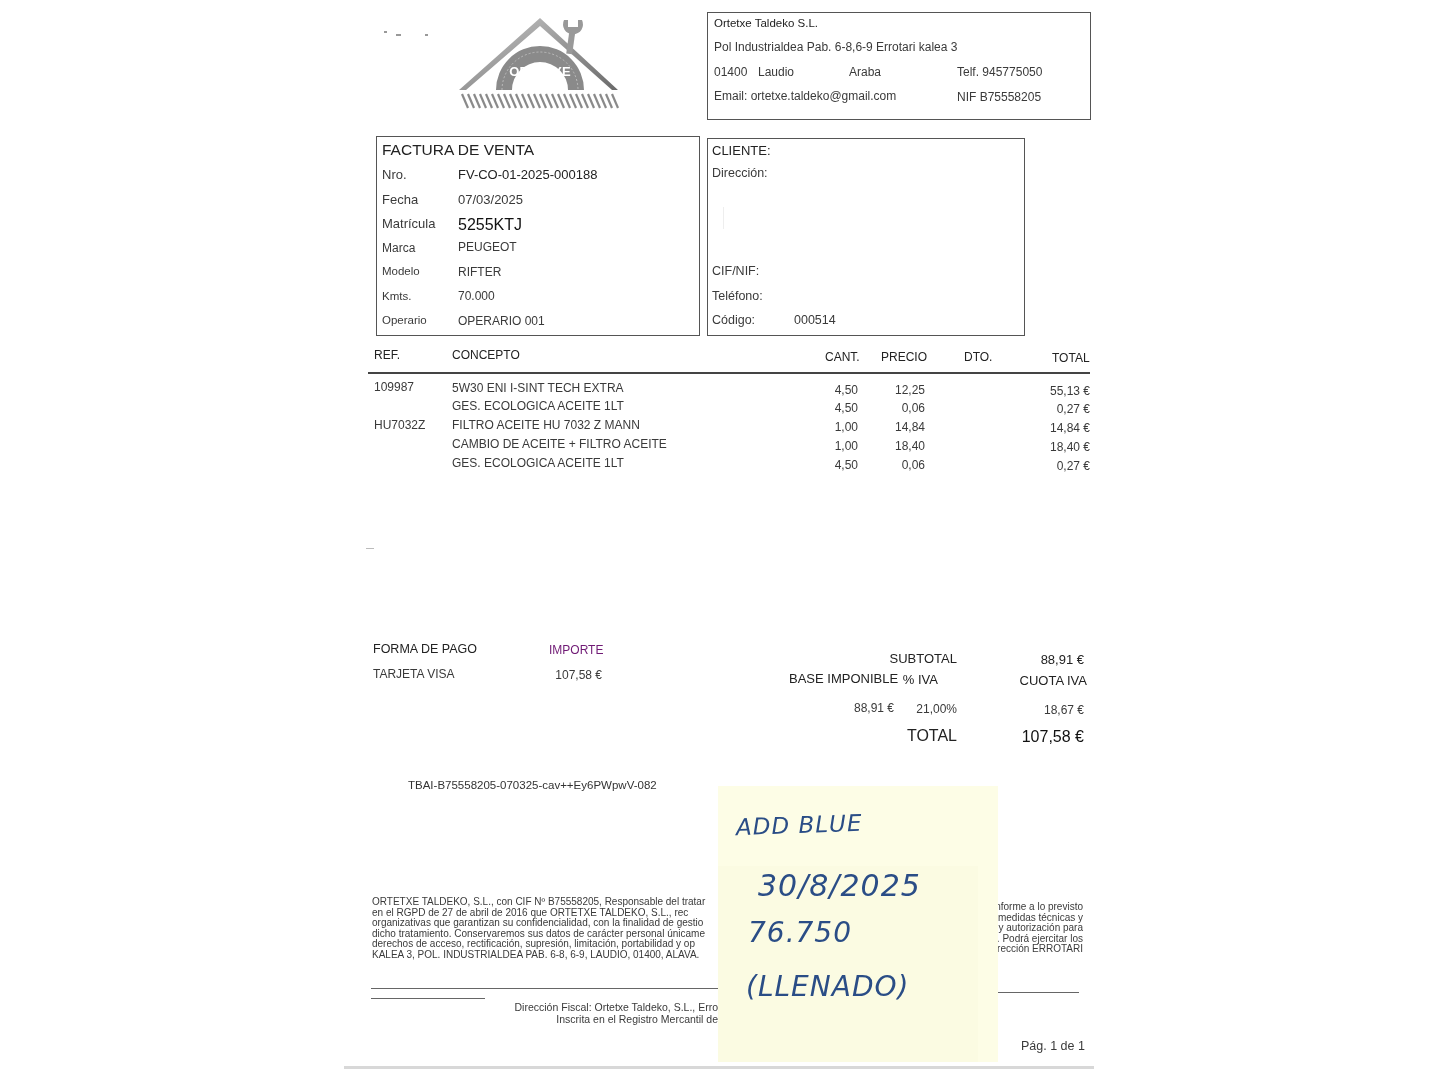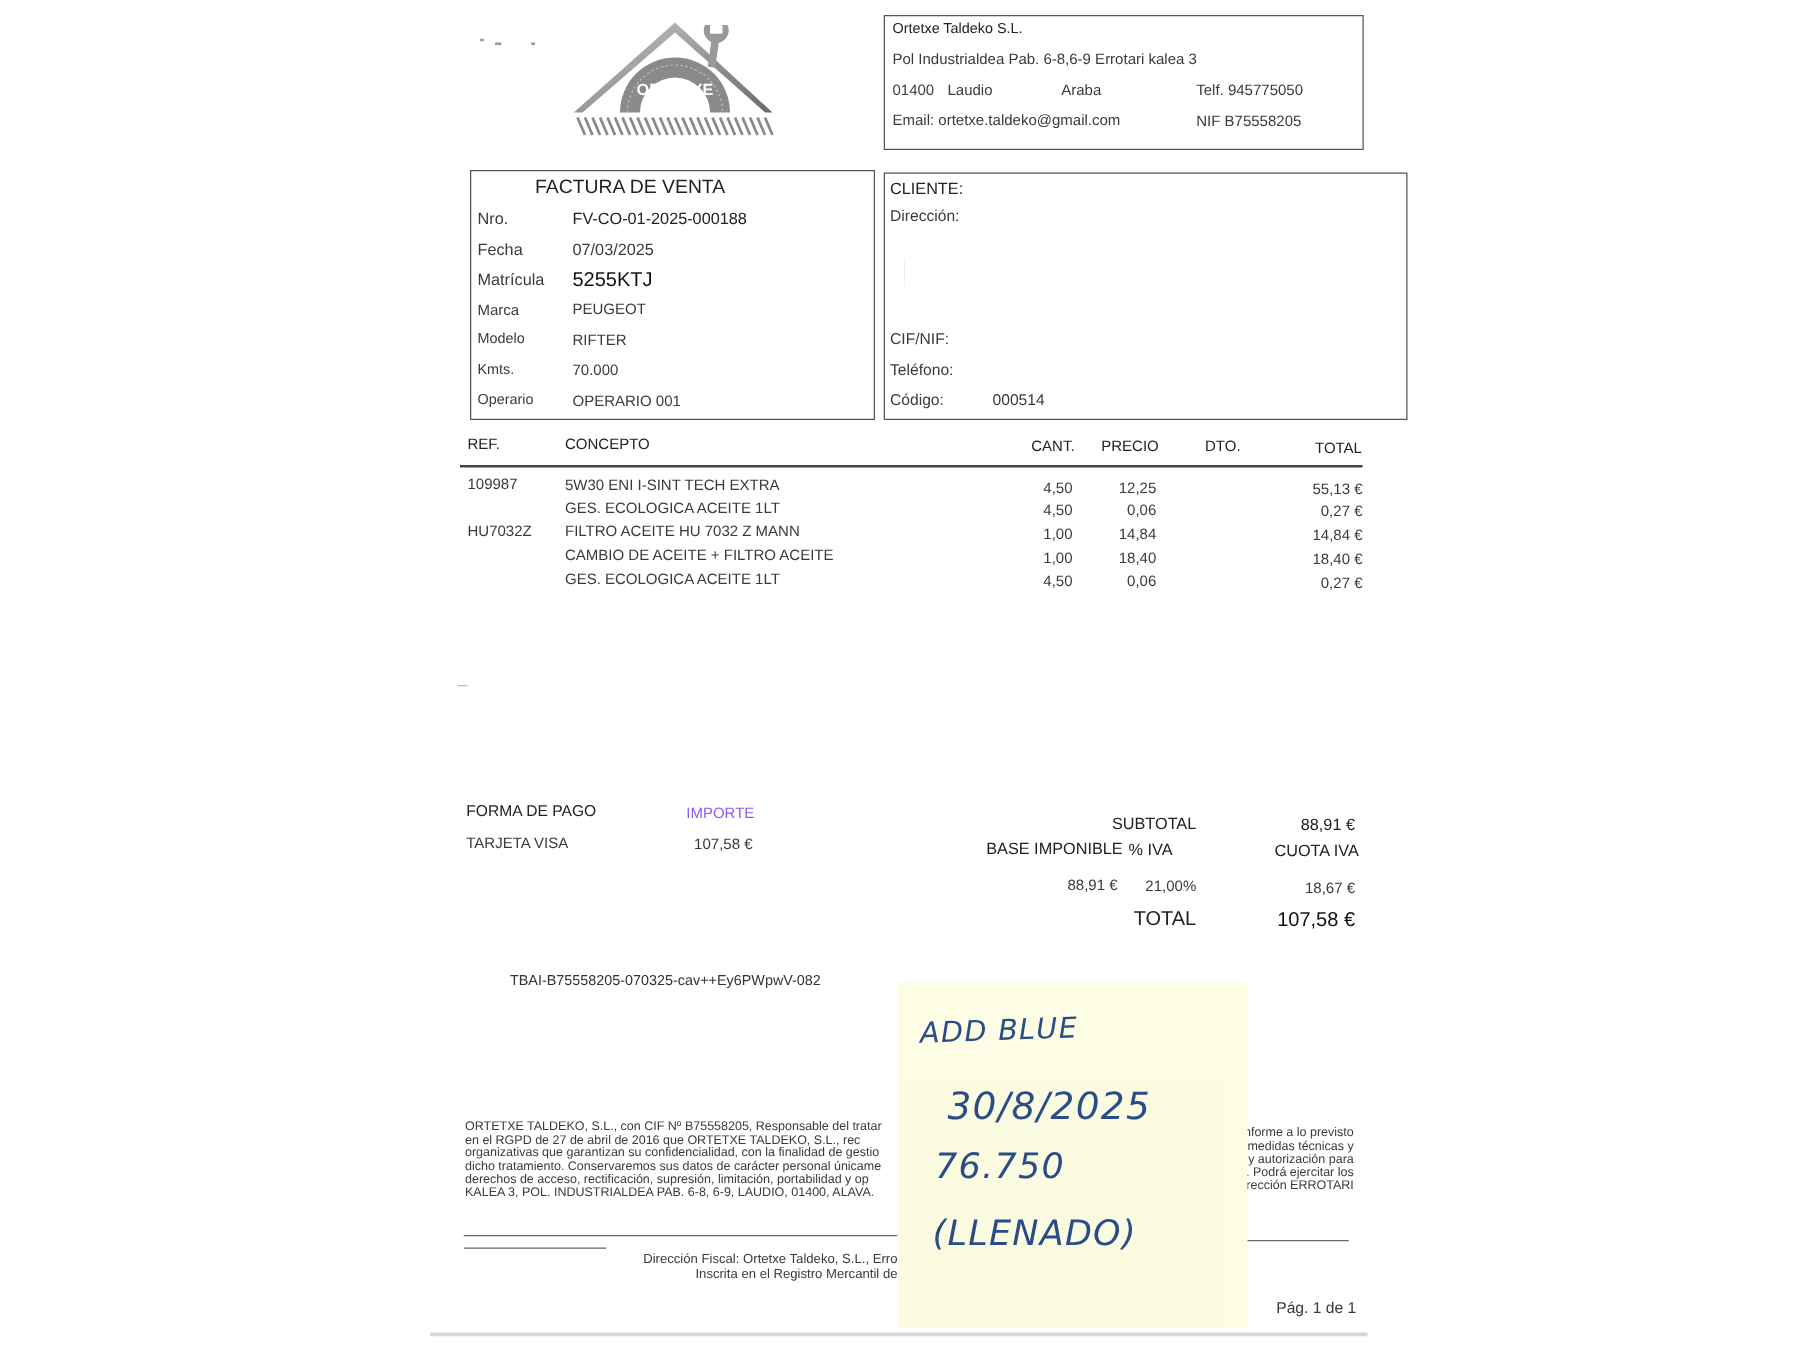--- a/index.html
+++ b/index.html
@@ -3,21 +3,21 @@
 <meta charset="utf-8">
 <style>
   html, body { margin:0; padding:0; }
   body {
     width:1440px; height:1080px; background:#ffffff; position:relative; overflow:hidden;
     font-family:"Liberation Sans", sans-serif; color:#2a2a2a;
   }
   .abs { position:absolute; }
   .box { position:absolute; border:1.4px solid #555; box-sizing:border-box; }
   .t { position:absolute; white-space:nowrap; font-size:12px; color:#3a3a3a; }
-  .h { font-weight:normal; color:#222;margin-left:46px; }
+  .h { font-weight:normal; color:#222; }
   .right { text-align:right; }
   .rule { position:absolute; background:#666; height:1px; }
   .scan-dots span { position:absolute; width:3px; height:2px; background:#999; }
   
   .logo { position:absolute; left:456px; top:16px; width:166px; height:96px; }
   
   .sticky {
     position:absolute; left:718px; top:786px; width:280px; height:276px;
     background:#fdfde6;
   }
@@ -106,21 +106,21 @@
   <span class="t" style="left:5px;top:104px;font-size:12px;">Marca</span>
   <span class="t" style="left:81px;top:103px;">PEUGEOT</span>
   <span class="t" style="left:5px;top:128px;font-size:11.5px;">Modelo</span>
   <span class="t" style="left:81px;top:128px;">RIFTER</span>
   <span class="t" style="left:5px;top:153px;font-size:11.5px;">Kmts.</span>
   <span class="t" style="left:81px;top:152px;">70.000</span>
   <span class="t" style="left:5px;top:177px;font-size:11.5px;">Operario</span>
   <span class="t" style="left:81px;top:177px;">OPERARIO 001</span>
 </div>
 
-<div class="box" style="left:707px;top:138px;width:419px;height:198px;">
+<div class="box" style="left:707px;top:138px;width:318px;height:198px;">
   <span class="t" style="left:4px;top:4px;font-size:13px;color:#222;">CLIENTE:</span>
   <span class="t" style="left:4px;top:27px;font-size:12.5px;">Dirección:</span>
   <div class="abs" style="left:15px;top:68px;width:1px;height:22px;background:#eee;"></div>
   <span class="t" style="left:4px;top:125px;font-size:12.5px;">CIF/NIF:</span>
   <span class="t" style="left:4px;top:150px;font-size:12.5px;">Teléfono:</span>
   <span class="t" style="left:4px;top:174px;font-size:12.5px;">Código:</span>
   <span class="t" style="left:86px;top:174px;font-size:12.5px;">000514</span>
 </div>
 
 <div>
@@ -167,21 +167,21 @@
     <span class="t right" style="right:582px;top:458px;">4,50</span>
     <span class="t right" style="right:515px;top:458px;">0,06</span>
     <span class="t right" style="right:350px;top:459px;">0,27 €</span>
   </div>
 </div>
 
 <div class="abs" style="left:366px;top:548px;width:8px;height:1px;background:#bbb;"></div>
 
 <div>
   <span class="t" style="left:373px;top:642px;font-size:12.5px;color:#222;">FORMA DE PAGO</span>
-  <span class="t" style="left:549px;top:643px;color:#8b5cf6;">IMPORTE</span>
+  <span class="t" style="left:549px;top:643px;color:#701a75;">IMPORTE</span>
   <span class="t" style="left:373px;top:667px;">TARJETA VISA</span>
   <span class="t right" style="right:838px;top:668px;">107,58 €</span>
 </div>
 
 <div>
   <span class="t right" style="right:483px;top:651px;font-size:13px;color:#222;">SUBTOTAL</span>
   <span class="t right" style="right:356px;top:652px;font-size:13px;color:#222;">88,91 €</span>
   <span class="t" style="left:789px;top:671px;font-size:13px;color:#222;">BASE IMPONIBLE</span>
   <span class="t right" style="right:502px;top:672px;font-size:13px;color:#222;">% IVA</span>
   <span class="t right" style="right:353px;top:673px;font-size:13px;color:#222;">CUOTA IVA</span>

